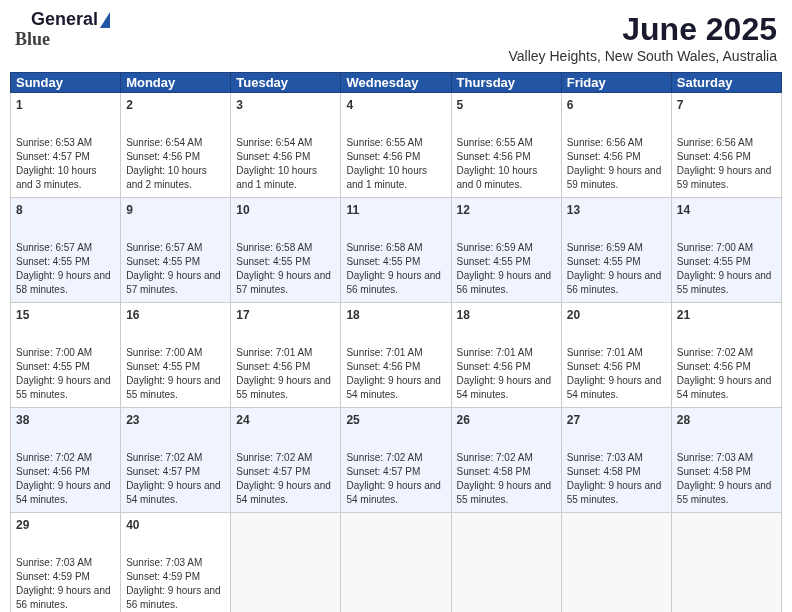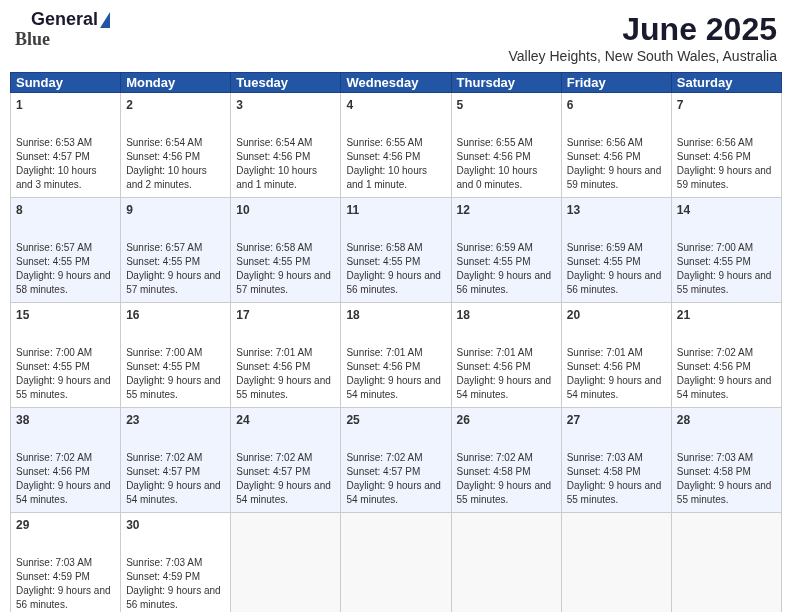--- a/index.html
+++ b/index.html
@@ -366,21 +366,21 @@
       <tr>
         <td>
         <span class="day-number">29</span>
         <div class="day-info">
           <span>Sunrise: 7:03 AM</span><br>
           <span>Sunset: 4:59 PM</span><br>
           <span>Daylight: 9 hours and 56 minutes.</span>
         </div>
       </td>
         <td>
-        <span class="day-number">30</span>
+        <span class="day-number">40</span>
         <div class="day-info">
           <span>Sunrise: 7:03 AM</span><br>
           <span>Sunset: 4:59 PM</span><br>
           <span>Daylight: 9 hours and 56 minutes.</span>
         </div>
       </td>
         <td class="empty-cell"></td>
         <td class="empty-cell"></td>
         <td class="empty-cell"></td>
         <td class="empty-cell"></td>

